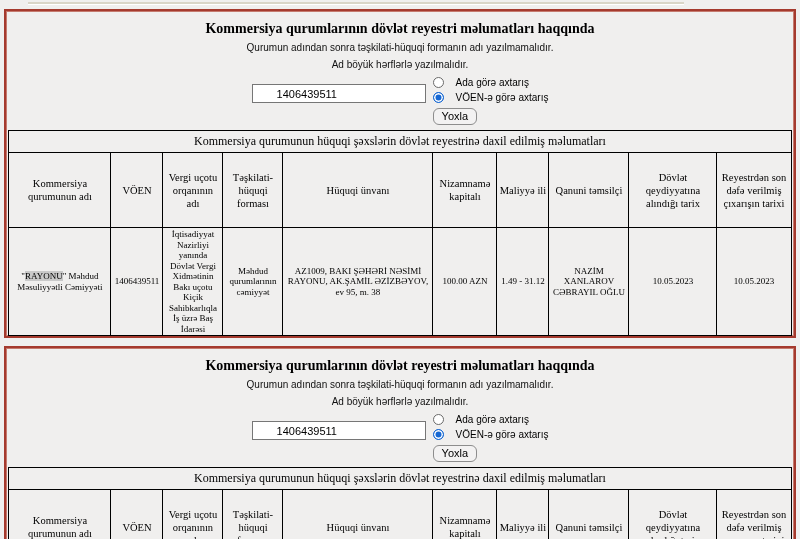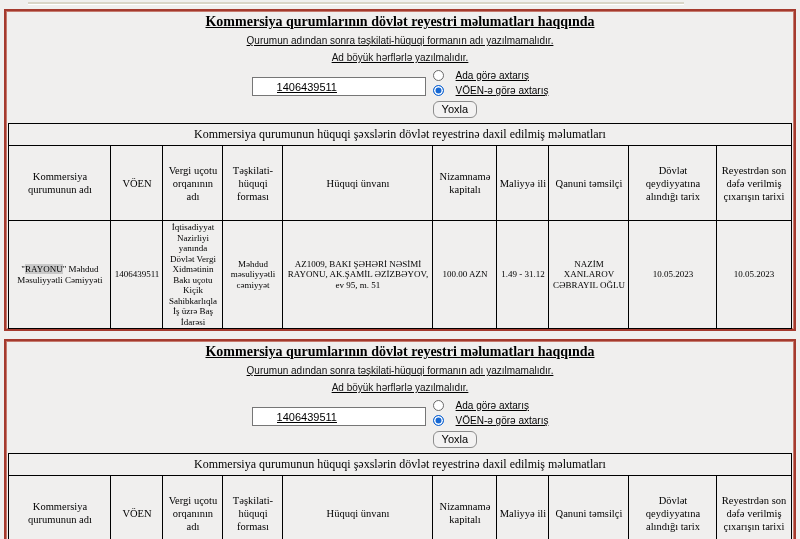--- a/index.html
+++ b/index.html
@@ -14,21 +14,21 @@
     width:656px; height:2px;
     background:#d9d5c7;
     border-bottom:1px solid #ffffff;
   }
   .panel {
     margin:4px 4px 8px 4px;
     border:2px solid #a53a2e;
     box-shadow: inset 0 0 0 1px #c57a6e;
     background:#f0efee;
   }
-  .panel-form { text-align:center; padding-top:2px;text-decoration:underline; }
+  .panel-form { text-align:center; padding-top:9px; }
   .panel-title {
     font-family:"Liberation Serif", serif;
     font-size:14px; font-weight:bold; margin:0; line-height:17px;
   }
   .panel-sub {
     font-family:"Liberation Sans", sans-serif;
     font-size:10px; line-height:12px; margin:5px 0 0; color:#111;
   }
   .search-area { display:flex; justify-content:center; margin-top:4px; }
   .search-input {
@@ -127,22 +127,22 @@
       <th>Nizamnamə kapitalı</th>
       <th>Maliyyə ili</th>
       <th>Qanuni təmsilçi</th>
       <th>Dövlət qeydiyyatına alındığı tarix</th>
       <th>Reyestrdən son dəfə verilmiş çıxarışın tarixi</th>
     </tr>
     <tr class="data-row">
       <td><span>"</span><span class="hl">RAYONU</span><span>" Məhdud Məsuliyyətli Cəmiyyəti</span></td>
       <td>1406439511</td>
       <td>İqtisadiyyat Nazirliyi yanında Dövlət Vergi Xidmətinin Bakı uçotu Kiçik Sahibkarlıqla İş üzrə Baş İdarəsi</td>
-      <td>Məhdud məsuliyyətli cəmiyyət</td>
-      <td>AZ1009, BAKI ŞƏHƏRİ NƏSİMİ RAYONU, AK.ŞAMİL ƏZİZBƏYOV, ev 95, m. 51</td>
+      <td>Məhdud qurumlarının cəmiyyət</td>
+      <td>AZ1009, BAKI ŞƏHƏRİ NƏSİMİ RAYONU, AK.ŞAMİL ƏZİZBƏYOV, ev 95, m. 38</td>
       <td>100.00 AZN</td>
       <td>1.49 - 31.12</td>
       <td>NAZİM XANLAROV CƏBRAYIL OĞLU</td>
       <td>10.05.2023</td>
       <td>10.05.2023</td>
     </tr>
   </tbody>
     </table>
 </div>
 

